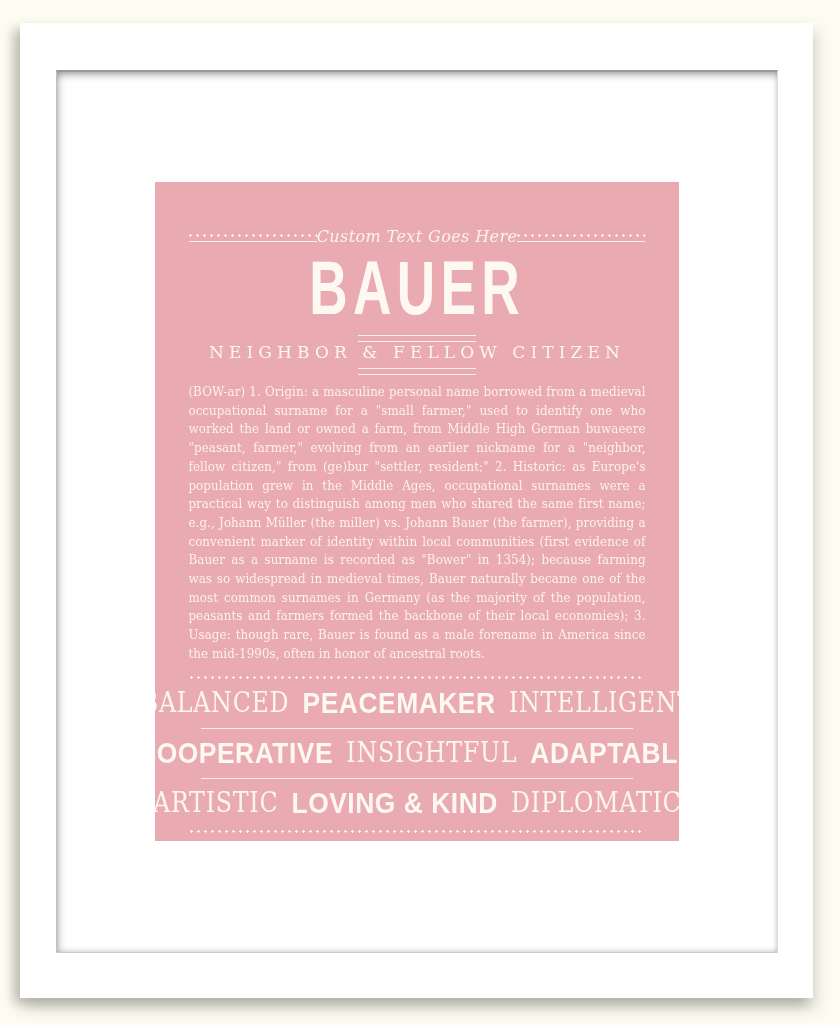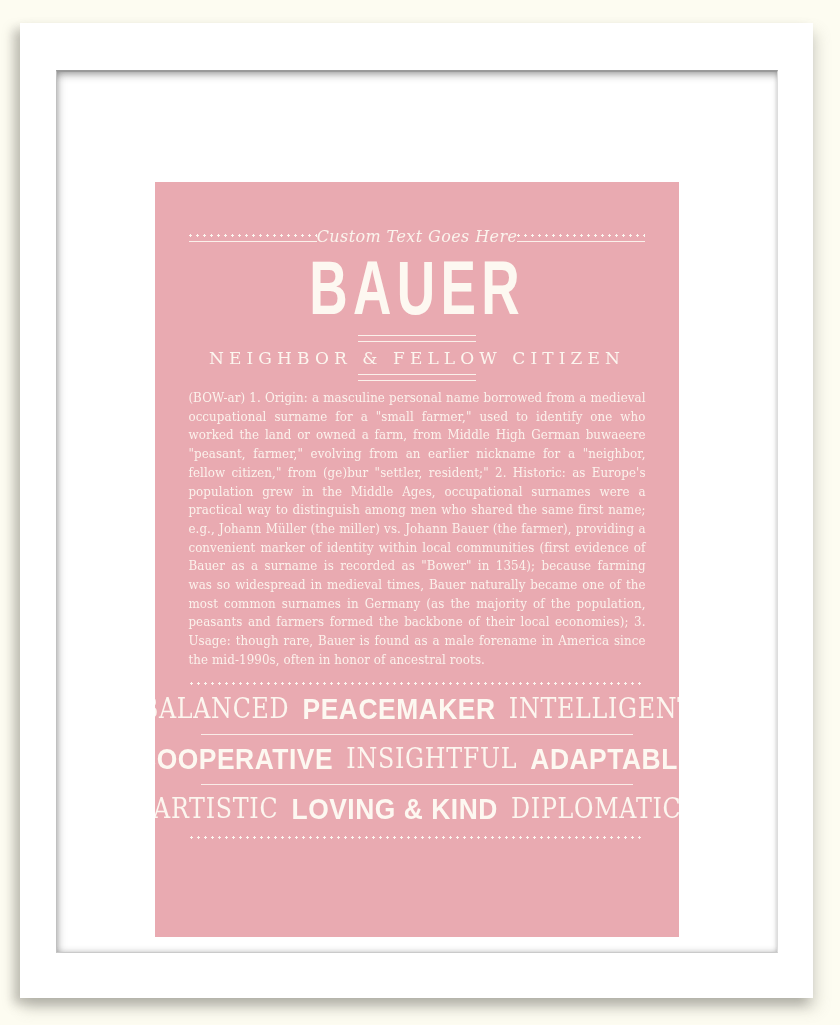--- a/index.html
+++ b/index.html
@@ -40,21 +40,21 @@
     box-shadow: inset 0 6px 8px -4px rgba(70,70,70,0.55),
                 inset 6px 0 8px -5px rgba(70,70,70,0.35),
                 inset -3px 0 5px -4px rgba(70,70,70,0.22),
                 inset 0 -4px 6px -4px rgba(70,70,70,0.28);
   }
 
   
   .poster {
     position: absolute;
     left: 99px; top: 112px;
-    width: 524px; height: 755px;
+    width: 524px; height: 659px;
     background: #E9AAB1;
     color: #FCF6EF;
     display: flex;
     flex-direction: column;
     align-items: center;
     overflow: hidden;
   }
 
   
   .header-row {
@@ -98,21 +98,20 @@
 
   .double-rule {
     width: 118px; height: 7px;
     border-top: 1px solid rgba(253,248,242,0.9);
     border-bottom: 1px solid rgba(253,248,242,0.9);
   }
   .double-rule.upper { margin-top: 9px; }
   .double-rule.lower { margin-top: 6px; }
 
   .subtitle {
-    margin-top: 6px;
     font-family: "DejaVu Serif", serif;
     font-size: 17px;
     line-height: 20px;
     letter-spacing: 0.30em;
     white-space: nowrap;
     color: #FCF6EF;
   }
 
   
   .definition-wrap {

